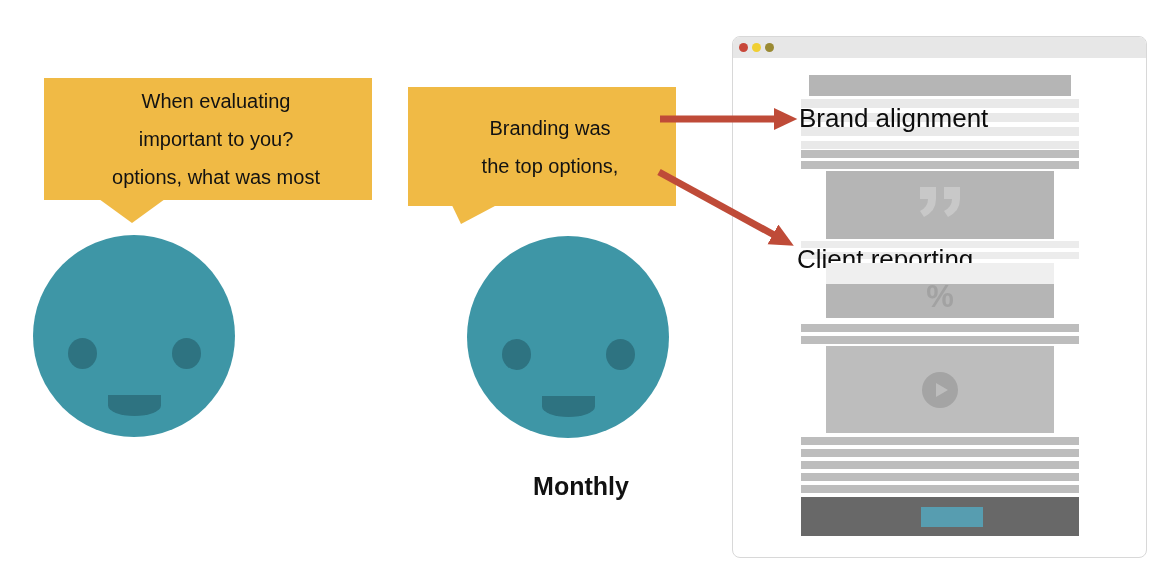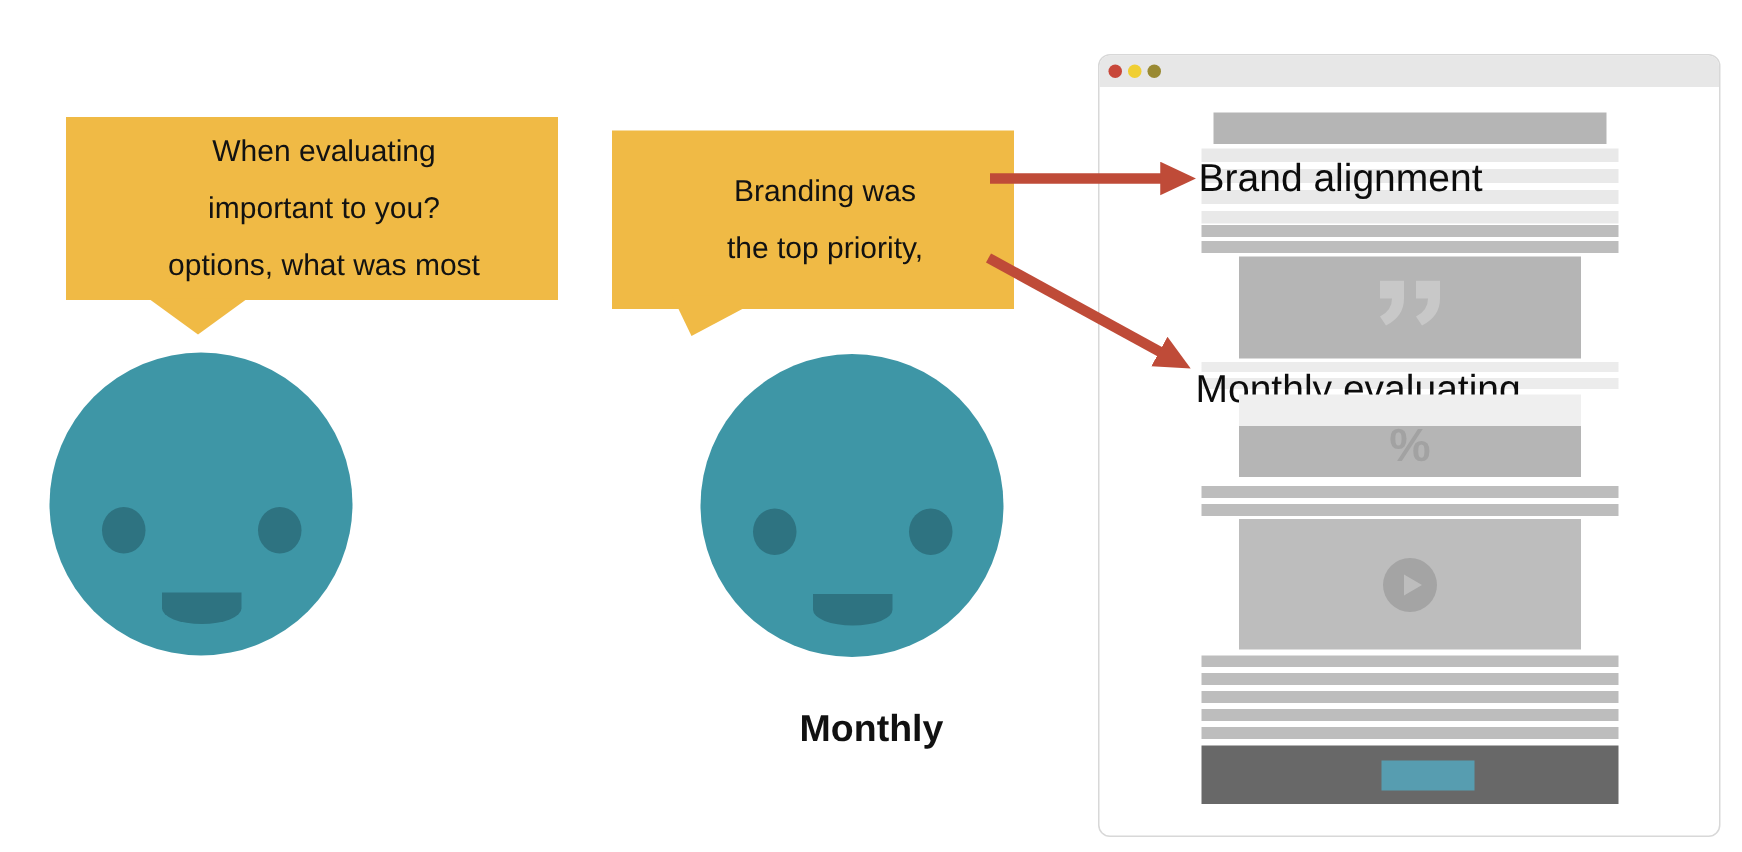--- a/index.html
+++ b/index.html
@@ -80,21 +80,21 @@
 
   <div class="bubble bubble-1">
     <span class="line">When evaluating</span>
     <span class="line">important to you?</span>
     <span class="line">options, what was most</span>
   </div>
   <div class="tail tail-1"></div>
 
   <div class="bubble bubble-2">
     <span class="line">Branding was</span>
-    <span class="line">the top priority,</span>
+    <span class="line">the top options,</span>
   </div>
   <div class="tail tail-2"></div>
 
   <div class="face face-1">
     <div class="eye eye-left"></div>
     <div class="eye eye-right"></div>
     <div class="mouth"></div>
   </div>
 
   <div class="face face-2">
@@ -120,21 +120,21 @@
     <div class="quote-block">
       <span class="quote-icon">
         <svg width="44" height="32" viewBox="0 0 44 32">
           <path d="M2 0 H18 V12 Q18 24 6 30 L2 24 Q10 20 10 12 H2 Z"></path>
           <path d="M26 0 H42 V12 Q42 24 30 30 L26 24 Q34 20 34 12 H26 Z"></path>
         </svg>
       </span>
     </div>
 
     <div class="stripes stripes-light-2"></div>
-    <div class="callout-heading heading-monthly">Monthly evaluating</div>
+    <div class="callout-heading heading-monthly">Client reporting</div>
 
     <div class="percent-block">
       <div class="percent-top"></div>
       <div class="percent-bottom"></div>
       <div class="percent-glyph">%</div>
     </div>
 
     <div class="stripes stripes-med-2"></div>
 
     <div class="video-block">

